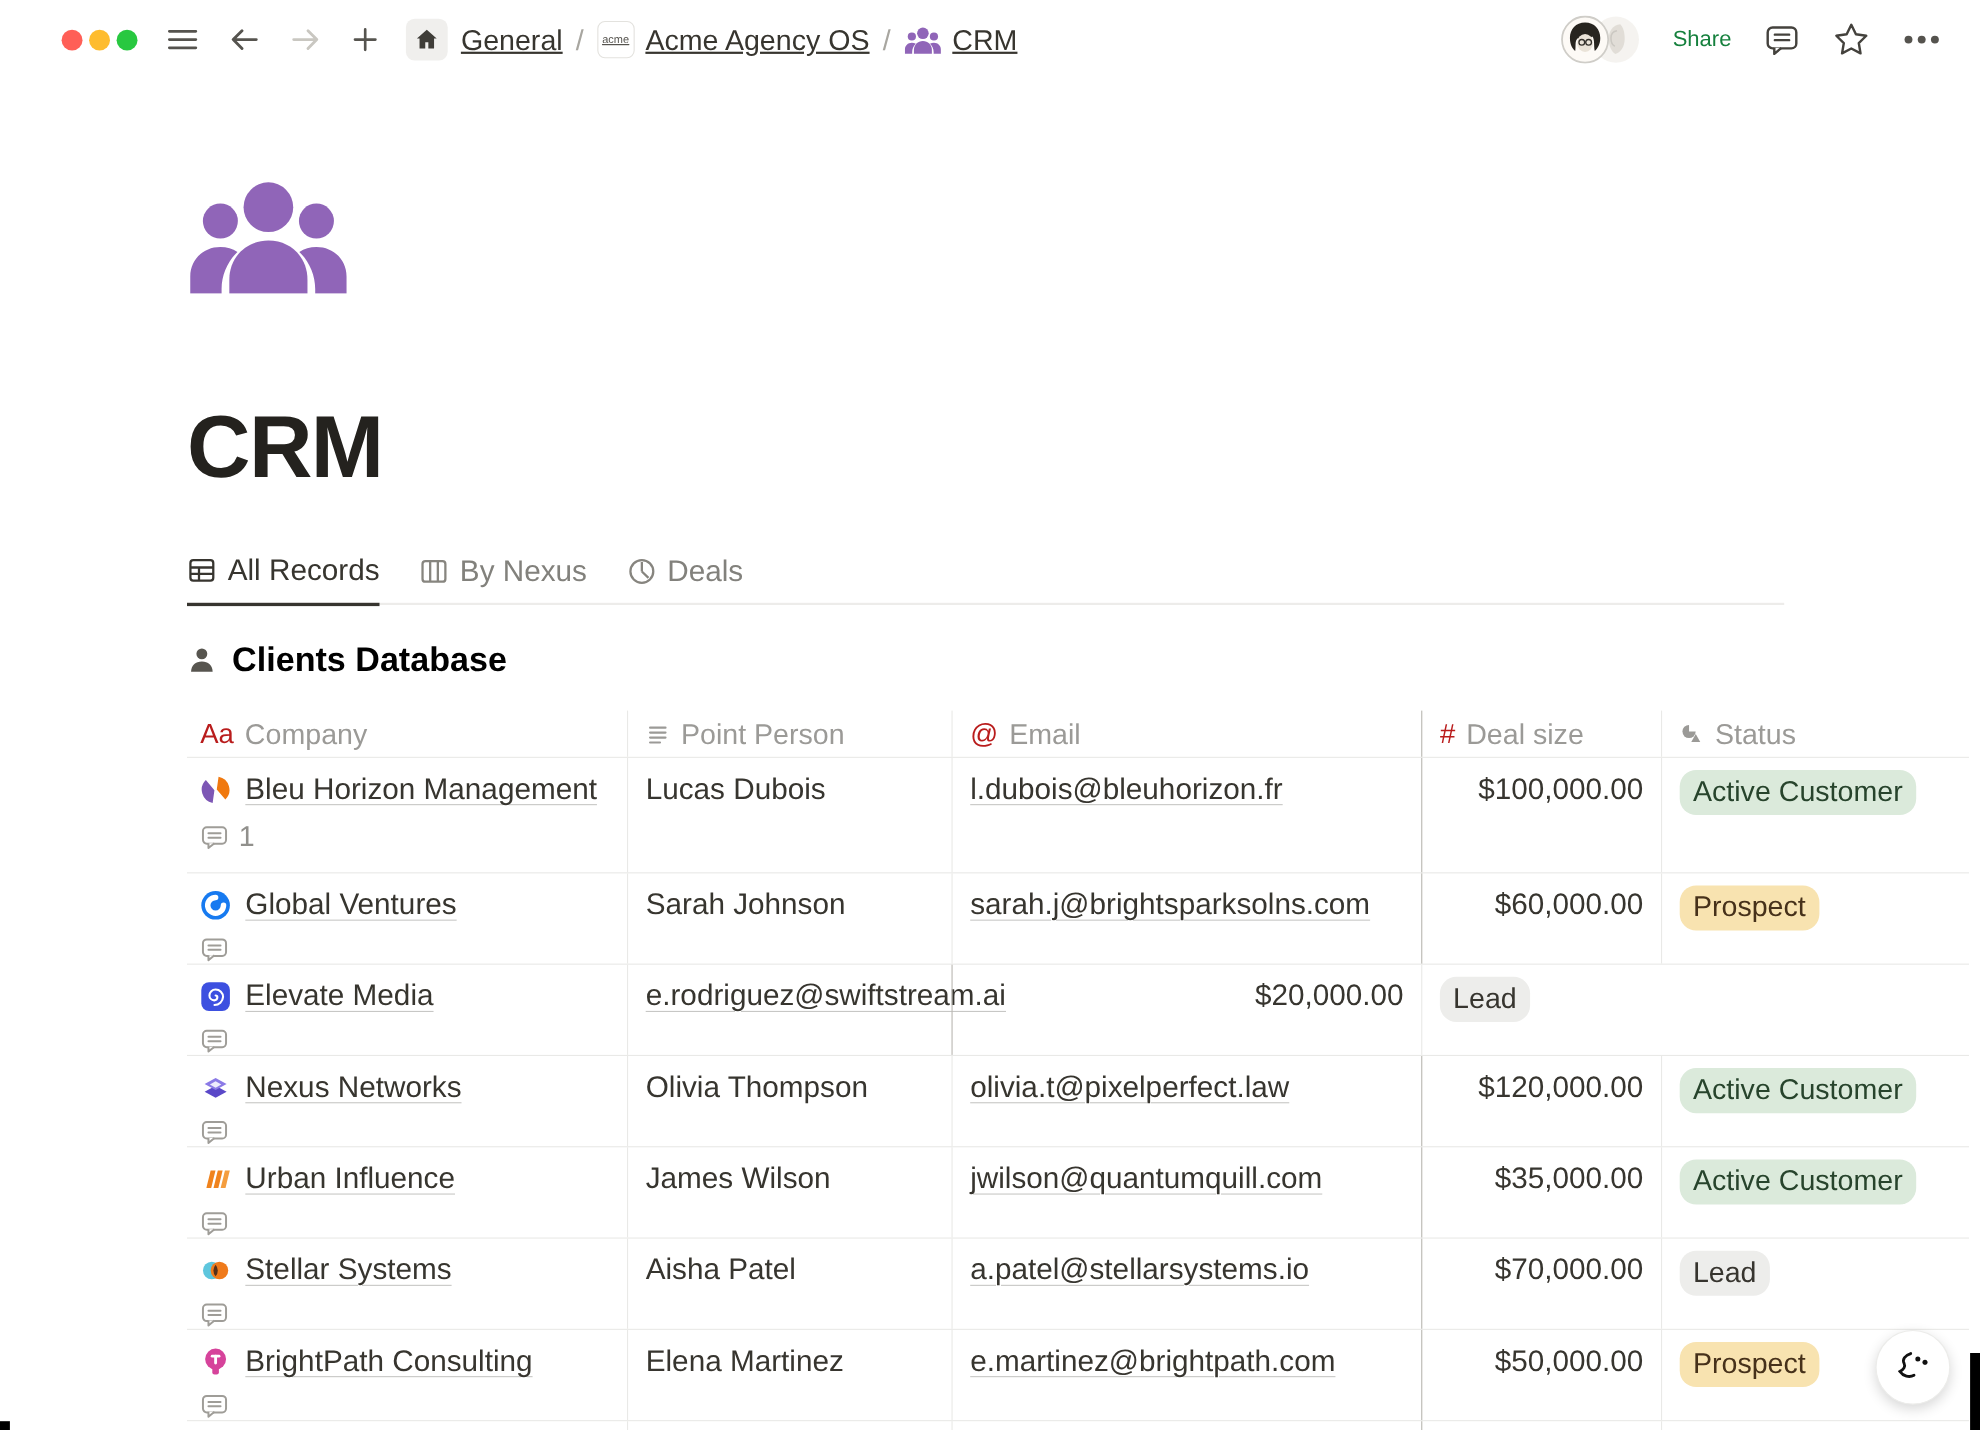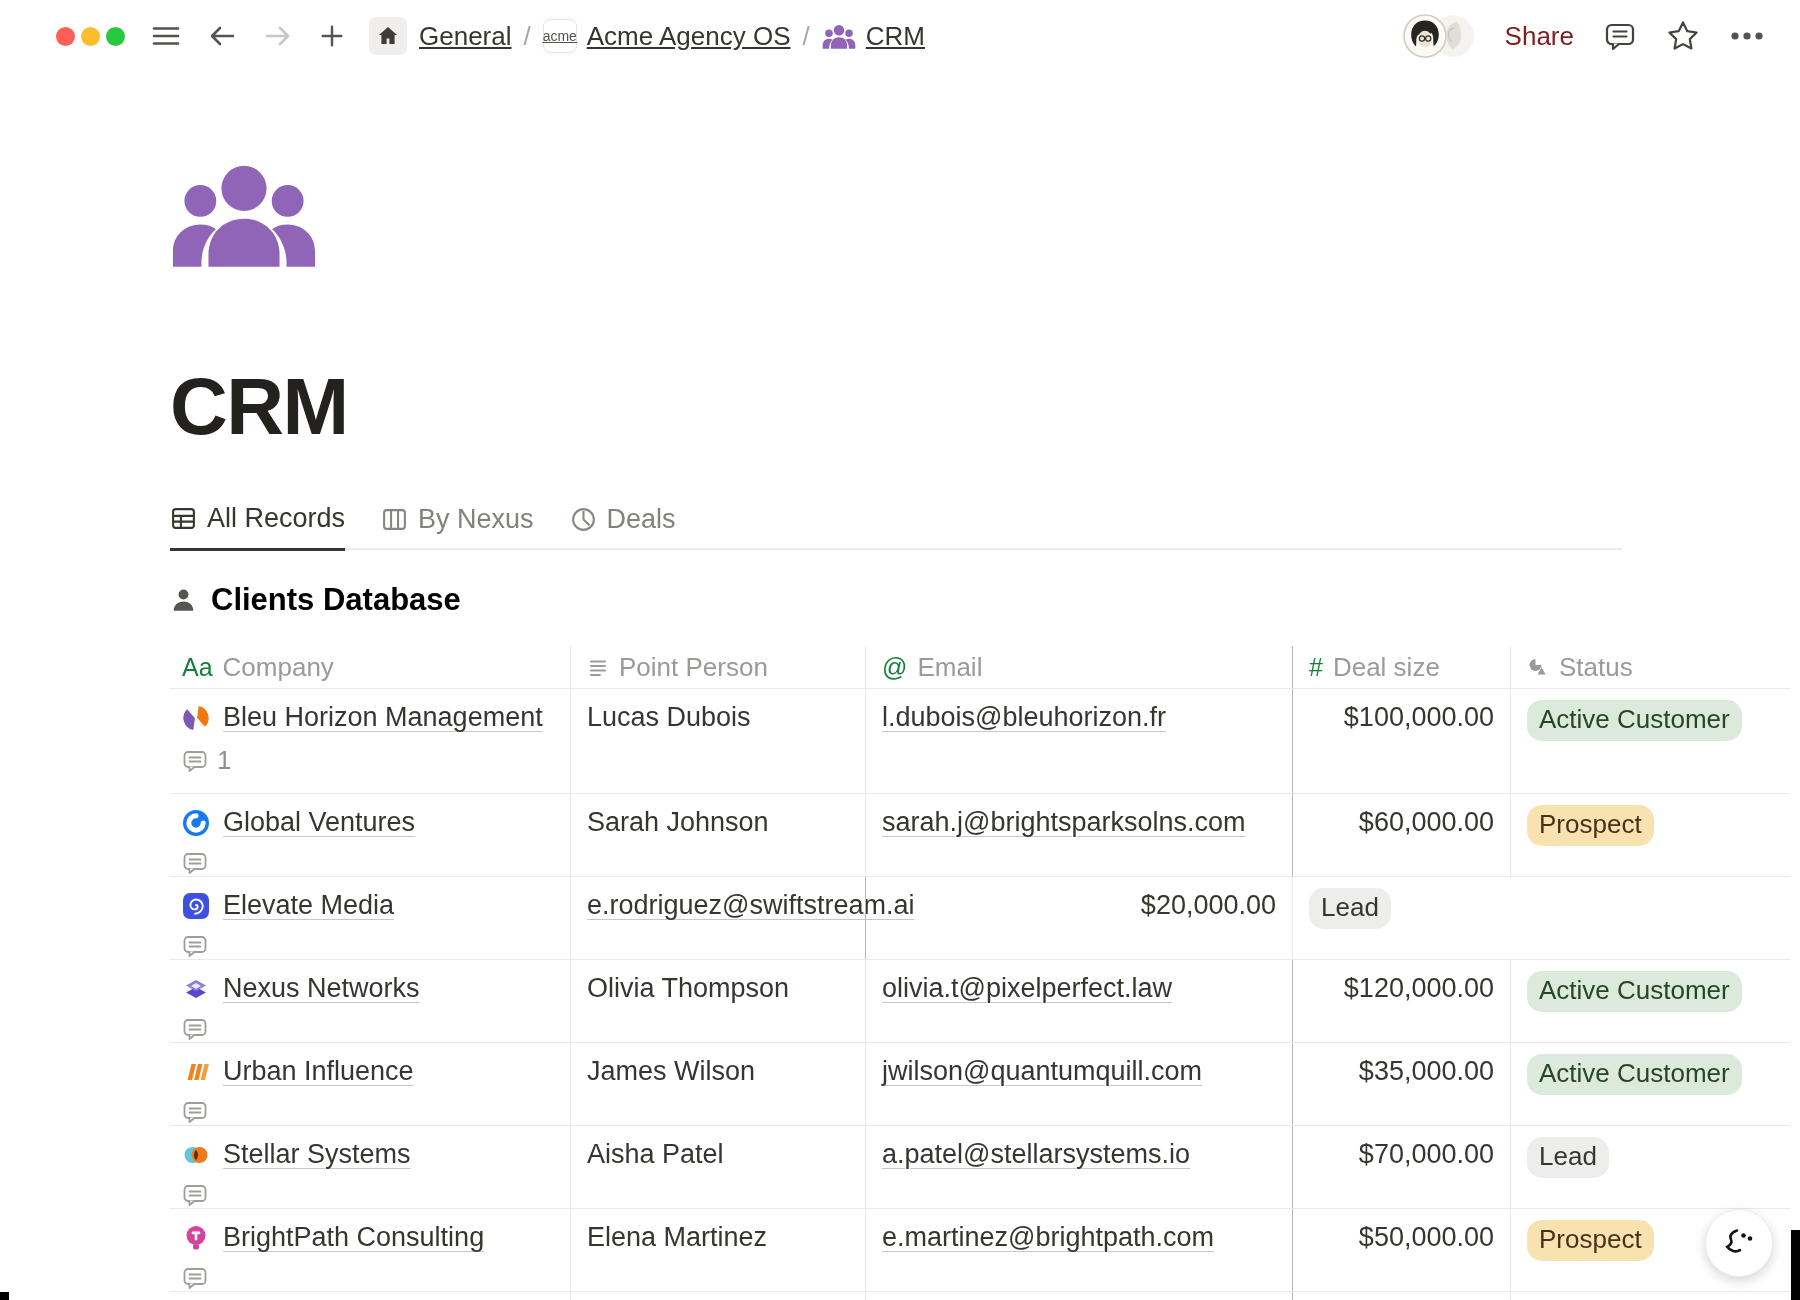--- a/index.html
+++ b/index.html
@@ -12,27 +12,27 @@
   .lights{display:flex;gap:6px;align-items:center;}
   .light{width:19px;height:19px;border-radius:50%;}
   .light.red{background:#ff5f57;}.light.yellow{background:#febc2e;}.light.green{background:#28c840;}
   .tb-btn{margin-left:26px;display:flex;align-items:center;}
   .home-badge{margin-left:24px;width:38px;height:38px;border-radius:8px;background:#f0efed;
               display:flex;align-items:center;justify-content:center;}
   .crumbs{display:flex;align-items:center;margin-left:12px;font-size:26px;}
   .crumb{display:flex;align-items:center;gap:10px;color:#37352f;white-space:nowrap;cursor:pointer;text-decoration:underline;}
   .crumb-sep{color:#a8a6a0;margin:0 12px;}
   .acme-badge{width:32px;height:32px;border-radius:7px;background:#fff;border:1px solid #e3e2de;
-              display:flex;align-items:center;justify-content:center;font-size:14px;color:#55534e;
+              display:flex;align-items:center;justify-content:center;font-size:10px;color:#55534e;
               text-decoration:underline;}
   .tb-right{margin-left:auto;display:flex;align-items:center;gap:30px;}
   .avatars{display:flex;align-items:center;}
   .avatar{width:44px;height:44px;border-radius:50%;}
   .avatar.back{margin-left:-16px;opacity:.85;}
-  .share{font-size:26px;color:#7f1d1d;}
+  .share{font-size:20px;color:#15803d;}
 
   
   .content{padding-left:170px;}
   .page-icon{margin-top:91px;width:148px;}
   h1.page-title{margin:100px 0 0;font-size:80px;line-height:1;font-weight:700;letter-spacing:-1.5px;color:#24221e;}
 
   .tabs{display:flex;gap:36px;margin-top:56px;width:1452px;position:relative;}
   .tabs::after{content:"";position:absolute;left:0;right:0;bottom:0;height:2px;background:#edecea;}
   .tab{display:flex;align-items:center;gap:10px;padding-bottom:14px;font-size:27px;color:#82817c;
        position:relative;cursor:pointer;z-index:1;}
@@ -40,21 +40,21 @@
 
   .db-header{margin-top:32px;display:flex;align-items:center;gap:14px;}
   .db-title{font-size:31px;font-weight:700;color:#000000;}
 
   
   .table{margin-top:28px;width:1620px;}
   .grid-row{display:grid;grid-template-columns:400px 295px 427px 218px 280px;}
   .thead{height:42px;align-items:center;color:#9b9a97;font-size:26px;border-bottom:1px solid #e9e9e7;}
   .hcell{display:flex;align-items:center;gap:10px;padding-left:16px;height:100%;}
   .hcell.first{padding-left:12px;}
-  .hglyph{font-size:25px;color:#15803d;}
+  .hglyph{font-size:25px;color:#b91c1c;}
   .vline{border-left:1px solid #e9e9e7;}
   .vline-dark{border-left:1px solid #b9b7b1;}
 
   .row{border-bottom:1px solid #e9e9e7;min-height:63px;}
   .row.tall{min-height:104px;}
   .cell{padding:13px 16px 0;font-size:27px;}
   .c-company{padding-left:12px;}
   .company-line{display:flex;align-items:center;gap:13px;}
   .c-icon{width:28px;height:28px;flex:0 0 28px;}
   .c-name{color:#37352f;font-weight:500;text-decoration:underline;

